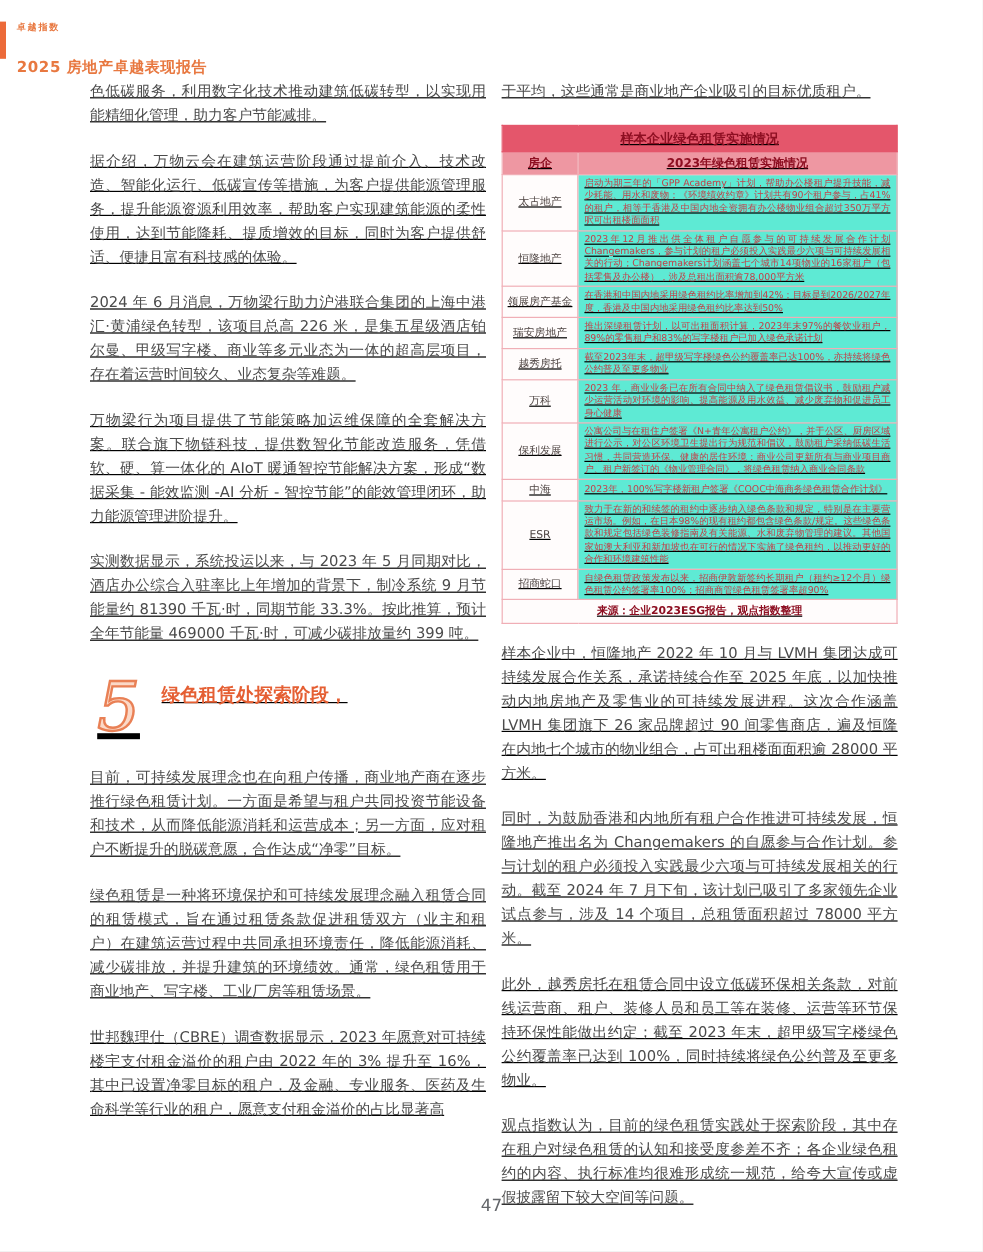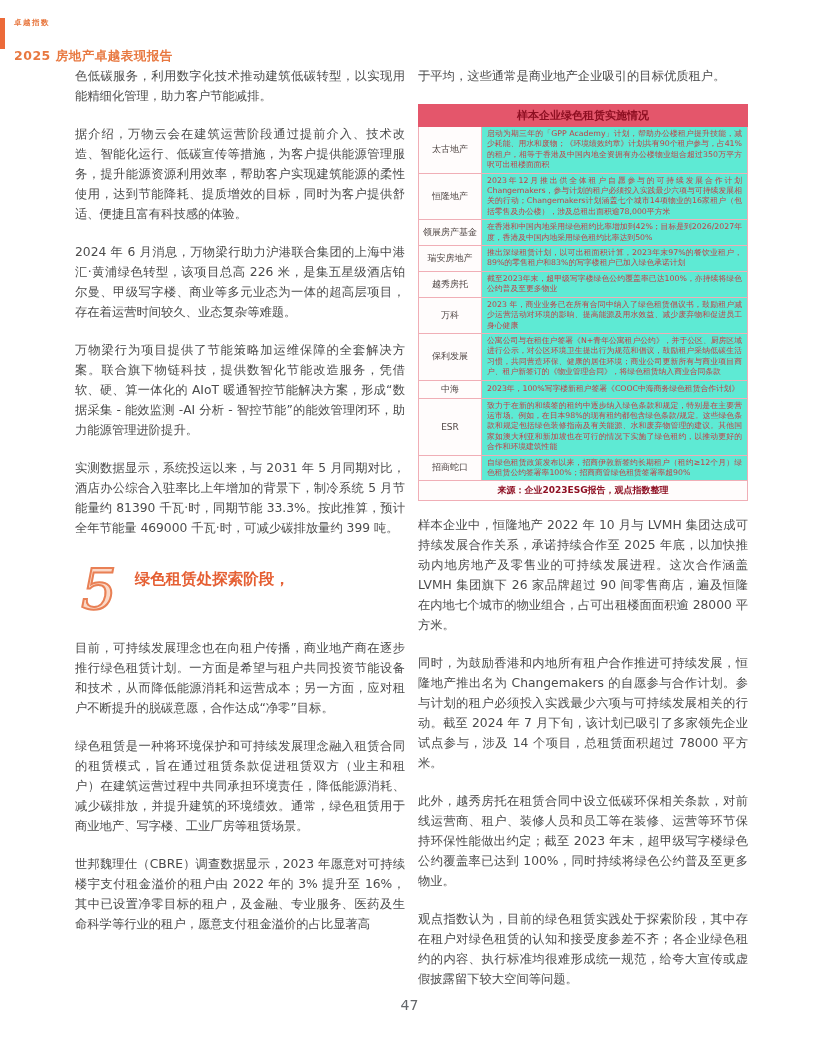--- a/index.html
+++ b/index.html
@@ -9,21 +9,21 @@
     font-family:"DejaVu Sans","Liberation Sans",sans-serif;
   }
   
   .brand { position:absolute; top:18px; left:0; display:flex; align-items:flex-start; }
   .brand-bar { width:5px; height:31px; background:#EC6A39; }
   .brand-text { margin-left:9px; color:#E87840; }
   .brand-line1 { font-size:7.5px; font-weight:bold; letter-spacing:1.5px; }
   .brand-line2 { font-size:12.5px; font-weight:bold; letter-spacing:0.5px; margin-top:20px; }
 
   
-  .content { position:absolute; top:66px; left:75px; display:flex; gap:13px; }
+  .content { position:absolute; top:66px; left:75px; display:flex; gap:13px;text-decoration:underline; }
   .col { width:330px; }
   p.body {
     font-size:12.3px; line-height:20px; color:#4b4b4b;
     text-align:justify; margin:0 0 18px 0;
   }
 
   
   .section-header { display:flex; align-items:flex-start; margin:24px 0 20px 2px; }
   .sec-num {
     font-family:"DejaVu Serif","Liberation Serif",serif; font-style:italic;
@@ -56,41 +56,45 @@
     </div>
   </div>
 
   <div class="content">
 
     <div class="col">
       <p class="body">色低碳服务，利用数字化技术推动建筑低碳转型，以实现用能精细化管理，助力客户节能减排。</p>
       <p class="body">据介绍，万物云会在建筑运营阶段通过提前介入、技术改造、智能化运行、低碳宣传等措施，为客户提供能源管理服务，提升能源资源利用效率，帮助客户实现建筑能源的柔性使用，达到节能降耗、提质增效的目标，同时为客户提供舒适、便捷且富有科技感的体验。</p>
       <p class="body">2024 年 6 月消息，万物梁行助力沪港联合集团的上海中港汇·黄浦绿色转型，该项目总高 226 米，是集五星级酒店铂尔曼、甲级写字楼、商业等多元业态为一体的超高层项目，存在着运营时间较久、业态复杂等难题。</p>
       <p class="body">万物梁行为项目提供了节能策略加运维保障的全套解决方案。联合旗下物链科技，提供数智化节能改造服务，凭借软、硬、算一体化的 AIoT 暖通智控节能解决方案，形成“数据采集 - 能效监测 -AI 分析 - 智控节能”的能效管理闭环，助力能源管理进阶提升。</p>
-      <p class="body">实测数据显示，系统投运以来，与 2031 年 5 月同期对比，酒店办公综合入驻率比上年增加的背景下，制冷系统 5 月节能量约 81390 千瓦·时，同期节能 33.3%。按此推算，预计全年节能量 469000 千瓦·时，可减少碳排放量约 399 吨。</p>
+      <p class="body">实测数据显示，系统投运以来，与 2023 年 5 月同期对比，酒店办公综合入驻率比上年增加的背景下，制冷系统 9 月节能量约 81390 千瓦·时，同期节能 33.3%。按此推算，预计全年节能量 469000 千瓦·时，可减少碳排放量约 399 吨。</p>
 
       <div class="section-header">
         <div class="sec-num">5</div>
         <div class="sec-title">
           <div>绿色租赁处探索阶段，</div>
         </div>
       </div>
 
       <p class="body">目前，可持续发展理念也在向租户传播，商业地产商在逐步推行绿色租赁计划。一方面是希望与租户共同投资节能设备和技术，从而降低能源消耗和运营成本；另一方面，应对租户不断提升的脱碳意愿，合作达成“净零”目标。</p>
       <p class="body">绿色租赁是一种将环境保护和可持续发展理念融入租赁合同的租赁模式，旨在通过租赁条款促进租赁双方（业主和租户）在建筑运营过程中共同承担环境责任，降低能源消耗、减少碳排放，并提升建筑的环境绩效。通常，绿色租赁用于商业地产、写字楼、工业厂房等租赁场景。</p>
       <p class="body">世邦魏理仕（CBRE）调查数据显示，2023 年愿意对可持续楼宇支付租金溢价的租户由 2022 年的 3% 提升至 16%，其中已设置净零目标的租户，及金融、专业服务、医药及生命科学等行业的租户，愿意支付租金溢价的占比显著高</p>
     </div>
 
     <div class="col">
       <p class="body">于平均，这些通常是商业地产企业吸引的目标优质租户。</p>
 
       <table class="green-table">
         <tbody>
           <tr>
             <td class="t-title" colspan="2">样本企业绿色租赁实施情况</td>
+          </tr>
+          <tr>
+            <td class="t-colhead">房企</td>
+            <td class="t-colhead">2023年绿色租赁实施情况</td>
           </tr>
           <tr>
             <td class="t-company">太古地产</td>
             <td class="t-detail">启动为期三年的「GPP Academy」计划，帮助办公楼租户提升技能，减少耗能、用水和废物；《环境绩效约章》计划共有90个租户参与，占41%的租户，相等于香港及中国内地全资拥有办公楼物业组合超过350万平方呎可出租楼面面积</td>
           </tr>
           <tr>
             <td class="t-company">恒隆地产</td>
             <td class="t-detail">2023年12月推出供全体租户自愿参与的可持续发展合作计划Changemakers，参与计划的租户必须投入实践最少六项与可持续发展相关的行动；Changemakers计划涵盖七个城市14项物业的16家租户（包括零售及办公楼），涉及总租出面积逾78,000平方米</td>
           </tr>
           <tr>

